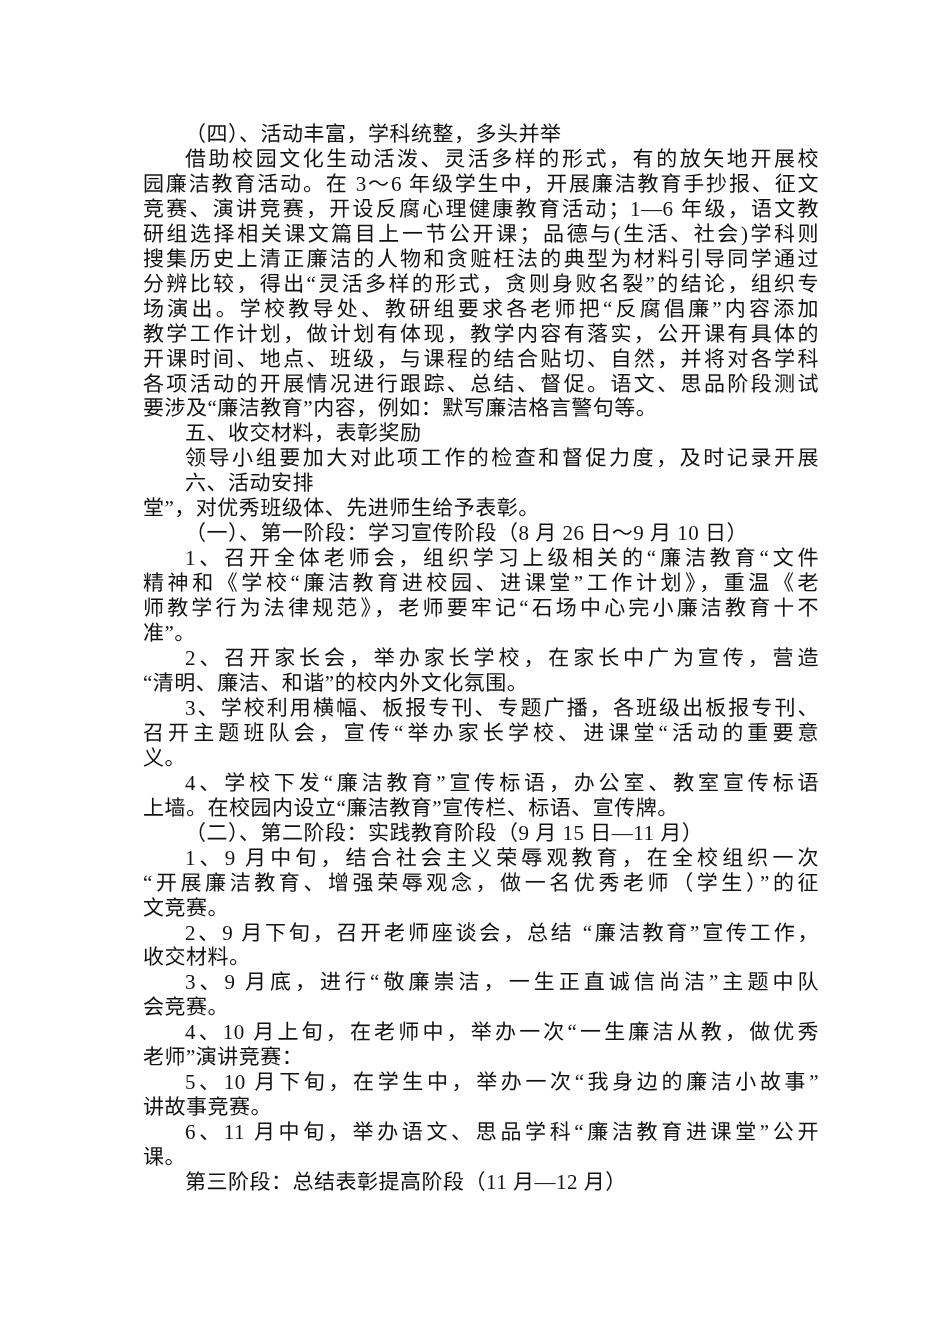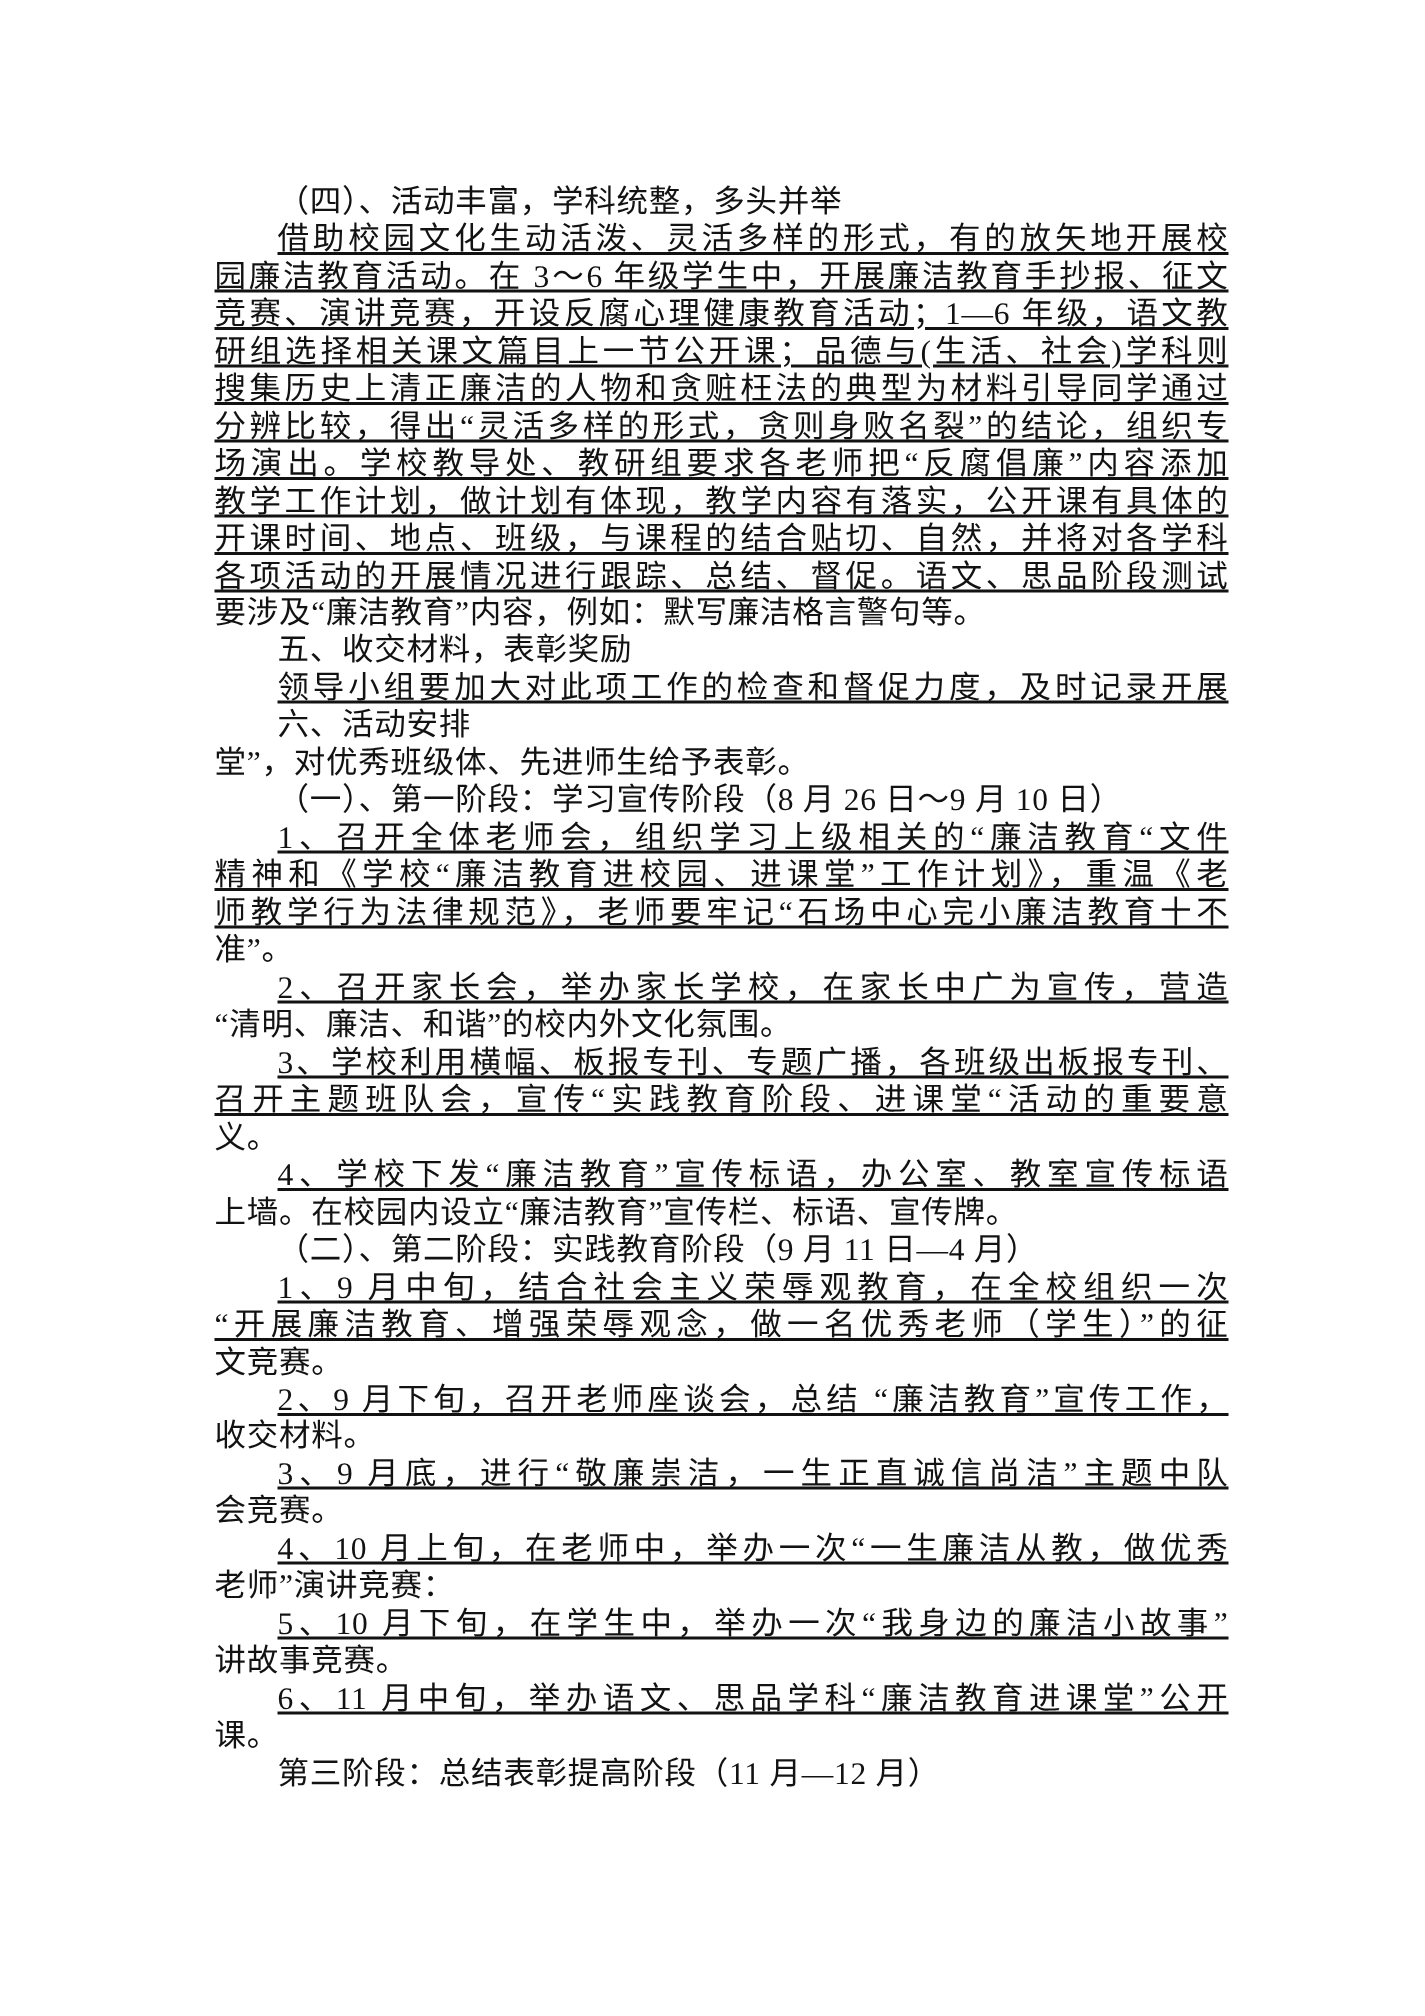--- a/index.html
+++ b/index.html
@@ -34,21 +34,20 @@
     white-space: pre-wrap;
     min-height: 24.95px;
     text-align: left;
   }
   .line.ind {
     text-indent: 2em;
   }
   .line.fill {
     text-align: justify;
     text-align-last: justify;
-    text-decoration: underline;
   }
 </style>
 </head>
 <body>
 
 <div class="page">
   <div class="textblock" id="textblock">
       <div class="line ind">（四）、活动丰富，学科统整，多头并举</div>
       <div class="line ind fill">借助校园文化生动活泼、灵活多样的形式，有的放矢地开展校</div>
       <div class="line fill">园廉洁教育活动。在 3～6 年级学生中，开展廉洁教育手抄报、征文</div>
@@ -66,25 +65,25 @@
       <div class="line ind">六、活动安排</div>
       <div class="line">堂”，对优秀班级体、先进师生给予表彰。</div>
       <div class="line ind">（一）、第一阶段：学习宣传阶段（8 月 26 日～9 月 10 日）</div>
       <div class="line ind fill">1、召开全体老师会，组织学习上级相关的“廉洁教育“文件</div>
       <div class="line fill">精神和《学校“廉洁教育进校园、进课堂”工作计划》，重温《老</div>
       <div class="line fill">师教学行为法律规范》，老师要牢记“石场中心完小廉洁教育十不</div>
       <div class="line">准”。</div>
       <div class="line ind fill">2、召开家长会，举办家长学校，在家长中广为宣传，营造</div>
       <div class="line">“清明、廉洁、和谐”的校内外文化氛围。</div>
       <div class="line ind fill">3、学校利用横幅、板报专刊、专题广播，各班级出板报专刊、</div>
-      <div class="line fill">召开主题班队会，宣传“实践教育阶段、进课堂“活动的重要意</div>
+      <div class="line fill">召开主题班队会，宣传“举办家长学校、进课堂“活动的重要意</div>
       <div class="line">义。</div>
       <div class="line ind fill">4、学校下发“廉洁教育”宣传标语，办公室、教室宣传标语</div>
       <div class="line">上墙。在校园内设立“廉洁教育”宣传栏、标语、宣传牌。</div>
-      <div class="line ind">（二）、第二阶段：实践教育阶段（9 月 11 日—4 月）</div>
+      <div class="line ind">（二）、第二阶段：实践教育阶段（9 月 15 日—11 月）</div>
       <div class="line ind fill">1、9 月中旬，结合社会主义荣辱观教育，在全校组织一次</div>
       <div class="line fill">“开展廉洁教育、增强荣辱观念，做一名优秀老师（学生）”的征</div>
       <div class="line">文竞赛。</div>
       <div class="line ind fill">2、9 月下旬，召开老师座谈会，总结 “廉洁教育”宣传工作，</div>
       <div class="line">收交材料。</div>
       <div class="line ind fill">3、9 月底，进行“敬廉崇洁，一生正直诚信尚洁”主题中队</div>
       <div class="line">会竞赛。</div>
       <div class="line ind fill">4、10 月上旬，在老师中，举办一次“一生廉洁从教，做优秀</div>
       <div class="line">老师”演讲竞赛：</div>
       <div class="line ind fill">5、10 月下旬，在学生中，举办一次“我身边的廉洁小故事”</div>

